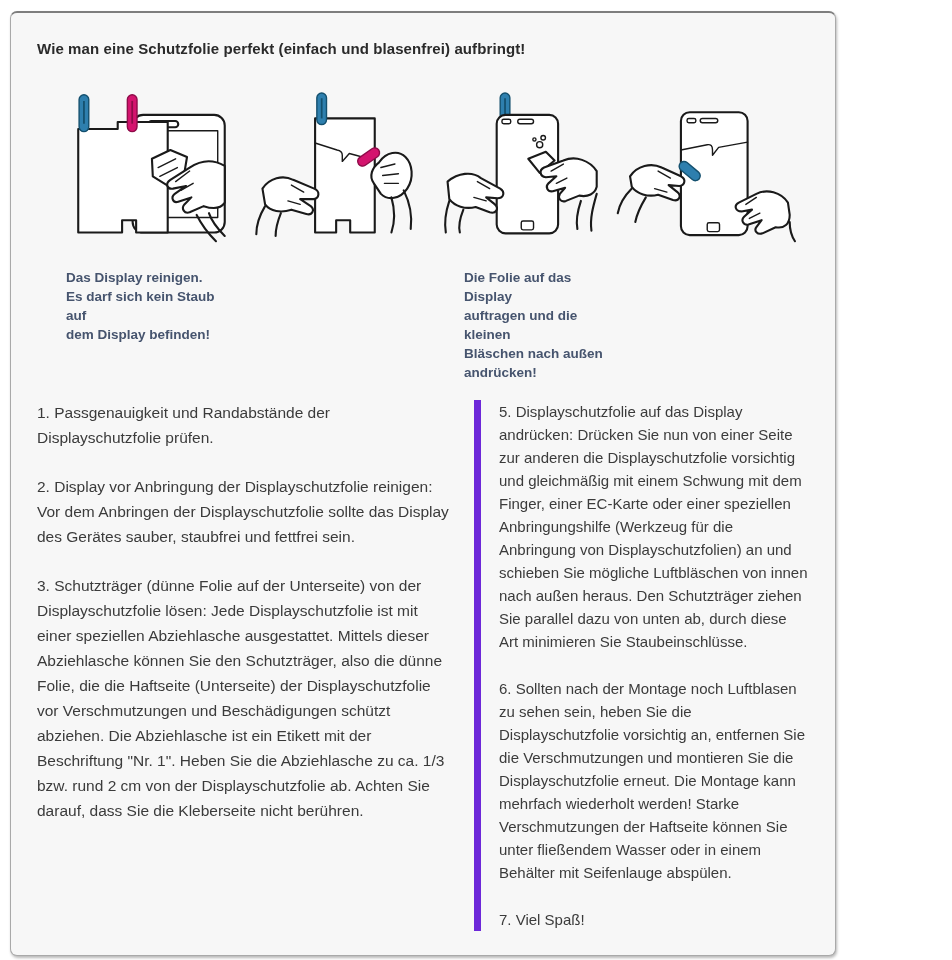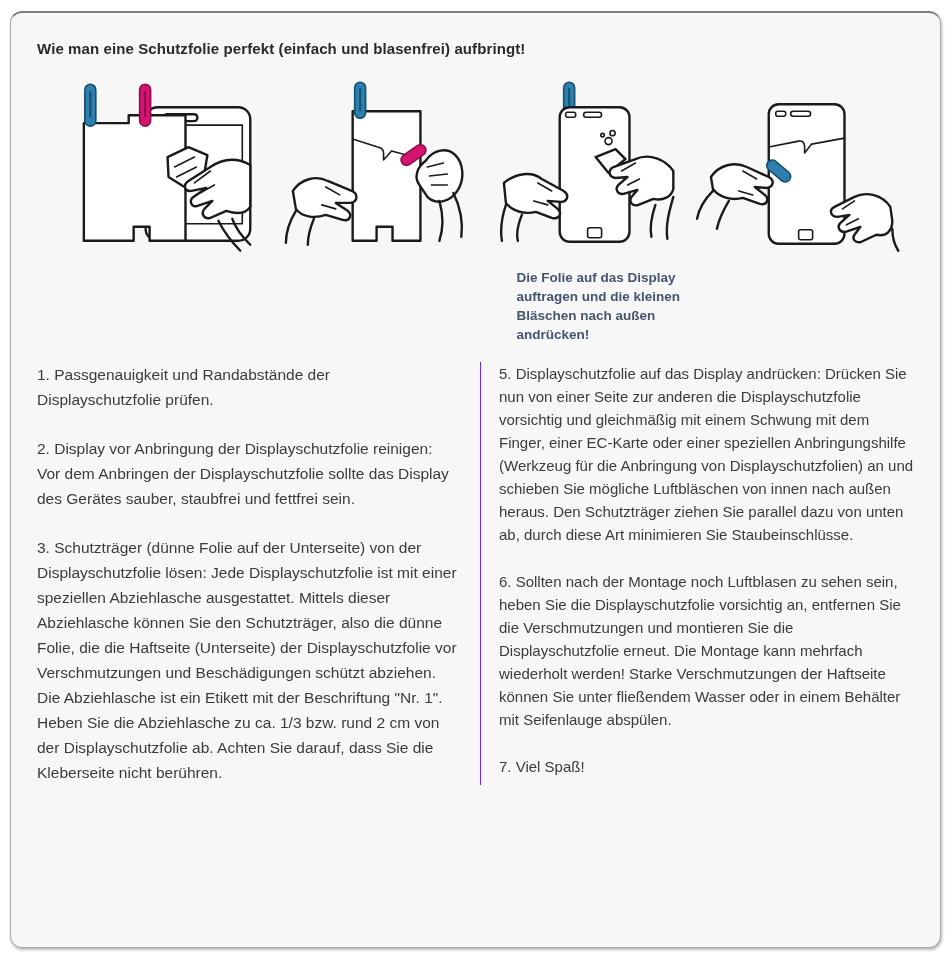--- a/index.html
+++ b/index.html
@@ -5,23 +5,23 @@
   :root{
     --tab-pink:#d4146e; --tab-blue:#2e7fae;
     --number-pink:#e5007d; --number-blue:#2e9bd0;
     --caption-text:#46546e; --body-text:#3b3b3b;
     --card-bg:#f7f7f7; --card-border:#a9a9a9;
   }
   *{box-sizing:border-box;}
   html,body{margin:0;padding:0;background:#ffffff;}
   body{width:952px;font-family:"Liberation Sans",sans-serif;}
   .card{
-    width:931px;margin:11px 10px 9px 10px;background:var(--card-bg);
+    width:826px;margin:11px 10px 9px 10px;background:var(--card-bg);
     border:1px solid var(--card-border);border-top:2px solid #7e7e7e;
-    border-radius:12px;box-shadow:1px 2px 3px rgba(0,0,0,.28);
+    border-radius:7px;box-shadow:1px 2px 3px rgba(0,0,0,.28);
     padding:27px 0 24px 0;min-height:937px;
   }
   .title{
     margin:0 26px;font-size:15px;font-weight:bold;color:#2a2a2a;letter-spacing:.1px;
   }
   .panels{display:flex;margin:22px 26px 0 26px;}
   .panel{width:25%;}
   .art{display:block;width:100%;height:185px;}
   .ln{fill:none;stroke:#1a1a1a;stroke-width:2.4;stroke-linecap:round;stroke-linejoin:round;}
   .lt{fill:none;stroke:#1a1a1a;stroke-width:1.6;stroke-linecap:round;stroke-linejoin:round;}
@@ -29,21 +29,21 @@
   .tab-blue{fill:var(--tab-blue);stroke:#14506e;stroke-width:1.6;}
   .tab-pink{fill:var(--tab-pink);stroke:#8e0c49;stroke-width:1.6;}
   .caption{margin-top:4px;font-size:13.5px;font-weight:bold;color:var(--caption-text);line-height:19px;}
   .cap-1{padding-left:29px;}
   .cap-2{padding-left:41px;}
   .cap-3{padding-left:41px;}
   .cap-4{padding-left:54px;}
   .num-pink{color:var(--number-pink);}
   .num-blue{color:var(--number-blue);}
   .columns{display:flex;margin:18px 26px 0 26px;}
-  .col-left{width:444px;padding-right:22px;border-right:1px solid #6d28d9;}
+  .col-left{width:444px;padding-right:22px;border-right:7px solid #6d28d9;}
   .col-right{flex:1;padding-left:15px;}
   .col-left p{margin:0 0 24px 0;font-size:15.5px;line-height:25px;color:var(--body-text);}
   .col-right p{margin:0 0 24px 3px;font-size:15px;line-height:23px;color:var(--body-text);}
   .col-left p:last-child,.col-right p:last-child{margin-bottom:0;}
 </style>
 </head>
 <body>
 
 <div class="card">
 
@@ -61,20 +61,25 @@
         <rect class="tab-blue" x="48" y="5" width="11" height="42" rx="5.5"></rect>
         <line x1="53.5" y1="12" x2="53.5" y2="38" stroke="#14506e" stroke-width="2"></line>
         <rect class="tab-pink" x="103" y="5" width="11" height="42" rx="5.5"></rect>
         <line x1="108.5" y1="12" x2="108.5" y2="38" stroke="#8e0c49" stroke-width="2"></line>
         <path class="fw" d="M131,78 L152,68 L171,76 L168,94 L148,108 L132,98 Z"></path>
         <path class="lt" d="M138,88 L158,78 M140,98 L160,88"></path>
         <path class="fw" d="M214,86 C200,78 186,80 174,88 L152,102 C146,106 148,113 155,112 L170,109 L157,118 C152,122 155,129 161,127 L176,122 L168,130 C164,135 168,141 174,139 L190,132 C202,136 210,134 214,128 Z"></path>
         <path class="lt" d="M174,92 L158,104 M178,106 L164,114"></path>
         <path class="ln" d="M196,140 C200,152 208,160 214,166 M182,142 C188,154 196,164 204,172"></path>
       </svg>
+      <div class="caption cap-1">
+        <div>Das Display reinigen.</div>
+        <div>Es darf sich kein Staub auf</div>
+        <div>dem Display befinden!</div>
+      </div>
     </div>
 
     <div class="panel">
       <svg class="art" viewBox="0 0 220 185">
         <path class="fw" d="M97,32 H165 V162 H137 V148 H121 V162 H97 Z"></path>
         <rect class="tab-blue" x="99" y="3" width="11" height="36" rx="5.5"></rect>
         <line x1="104.5" y1="9" x2="104.5" y2="32" stroke="#14506e" stroke-width="2"></line>
         <path class="lt" d="M97,60 L122,68 Q128,69 128,74 L128,81 L136,72 Q148,75 157,78"></path>
         <g transform="rotate(-35 158 76)">
           <rect class="tab-pink" x="144" y="70.5" width="28" height="11" rx="5.5"></rect>

